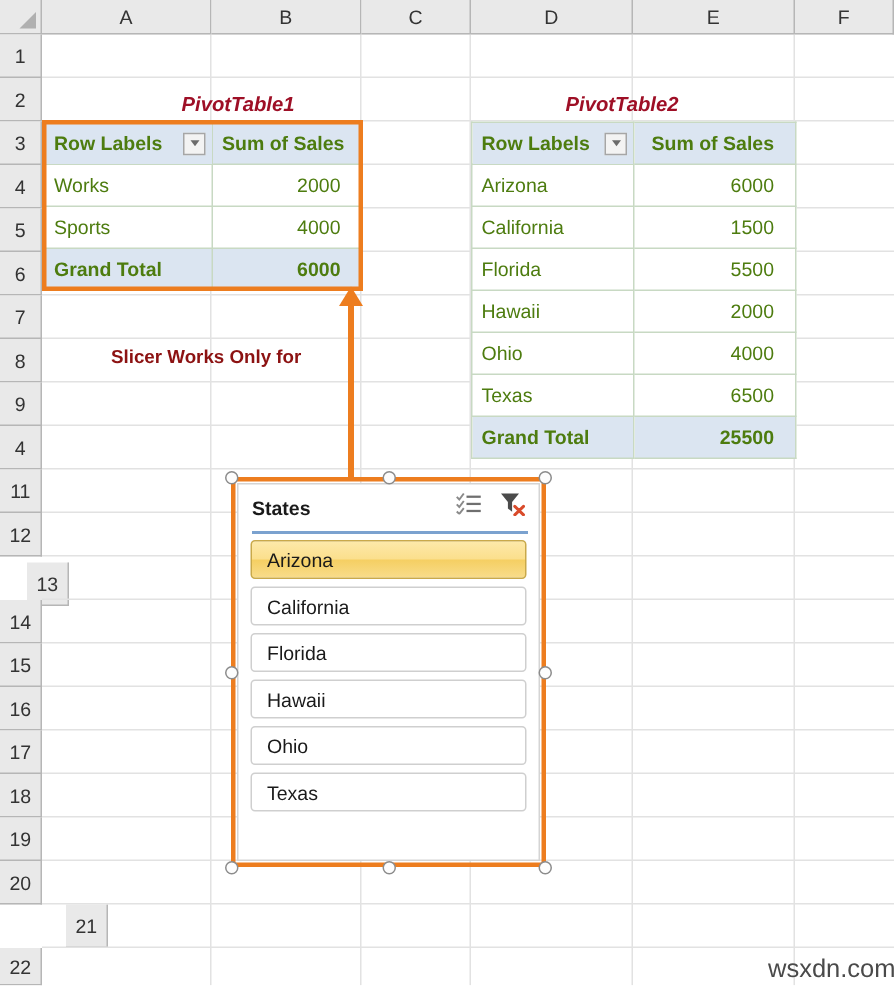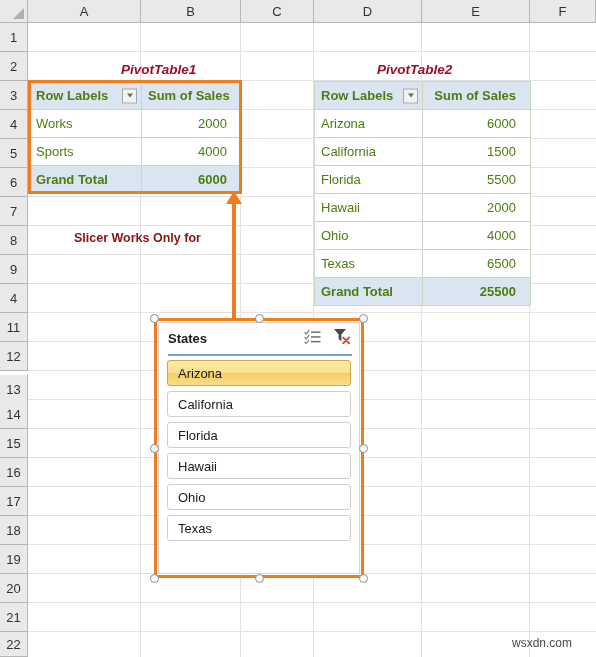--- a/index.html
+++ b/index.html
@@ -225,21 +225,21 @@
     width: 9px; height: 9px;
     background: #fdfdfd;
     border: 1px solid #8c8c8c;
     border-radius: 50%;
     box-sizing: border-box;
   }
 
   
   .watermark {
     position: absolute;
-    font-size: 12px;
+    font-size: 17px;
     color: #4a4a4a;
     white-space: nowrap;
   }
 </style>
 </head>
 <body>
 
 <div id="sheet">
 
   <div class="corner-box">
@@ -294,21 +294,21 @@
     </div>
   <div class="rowhead" style="top:284px;height:29px;">
       <span>4</span>
     </div>
   <div class="rowhead" style="top:313px;height:29px;">
       <span>11</span>
     </div>
   <div class="rowhead" style="top:342px;height:29px;">
       <span>12</span>
     </div>
-  <div class="rowhead" style="top:375px;height:29px;">
+  <div class="rowhead" style="top:375px;height:29px;margin-left:18px;">
       <span>13</span>
     </div>
   <div class="rowhead" style="top:400px;height:29px;">
       <span>14</span>
     </div>
   <div class="rowhead" style="top:429px;height:29px;text-align:right;">
       <span>15</span>
     </div>
   <div class="rowhead" style="top:458px;height:29px;">
       <span>16</span>
@@ -318,21 +318,21 @@
     </div>
   <div class="rowhead" style="top:516px;height:29px;">
       <span>18</span>
     </div>
   <div class="rowhead" style="top:545px;height:29px;">
       <span>19</span>
     </div>
   <div class="rowhead" style="top:574px;height:29px;">
       <span>20</span>
     </div>
-  <div class="rowhead" style="top:603px;height:29px;">
+  <div class="rowhead" style="top:603px;height:29px;margin-left:44px;">
       <span>21</span>
     </div>
   <div class="rowhead" style="top:632px;height:25px;">
       <span>22</span>
     </div>
 
   <div class="gridline-v" style="left:140px;height:634px;"></div>
   <div class="gridline-v" style="left:240px;height:634px;"></div>
   <div class="gridline-v" style="left:313px;height:634px;"></div>
   <div class="gridline-v" style="left:421px;height:634px;"></div>

